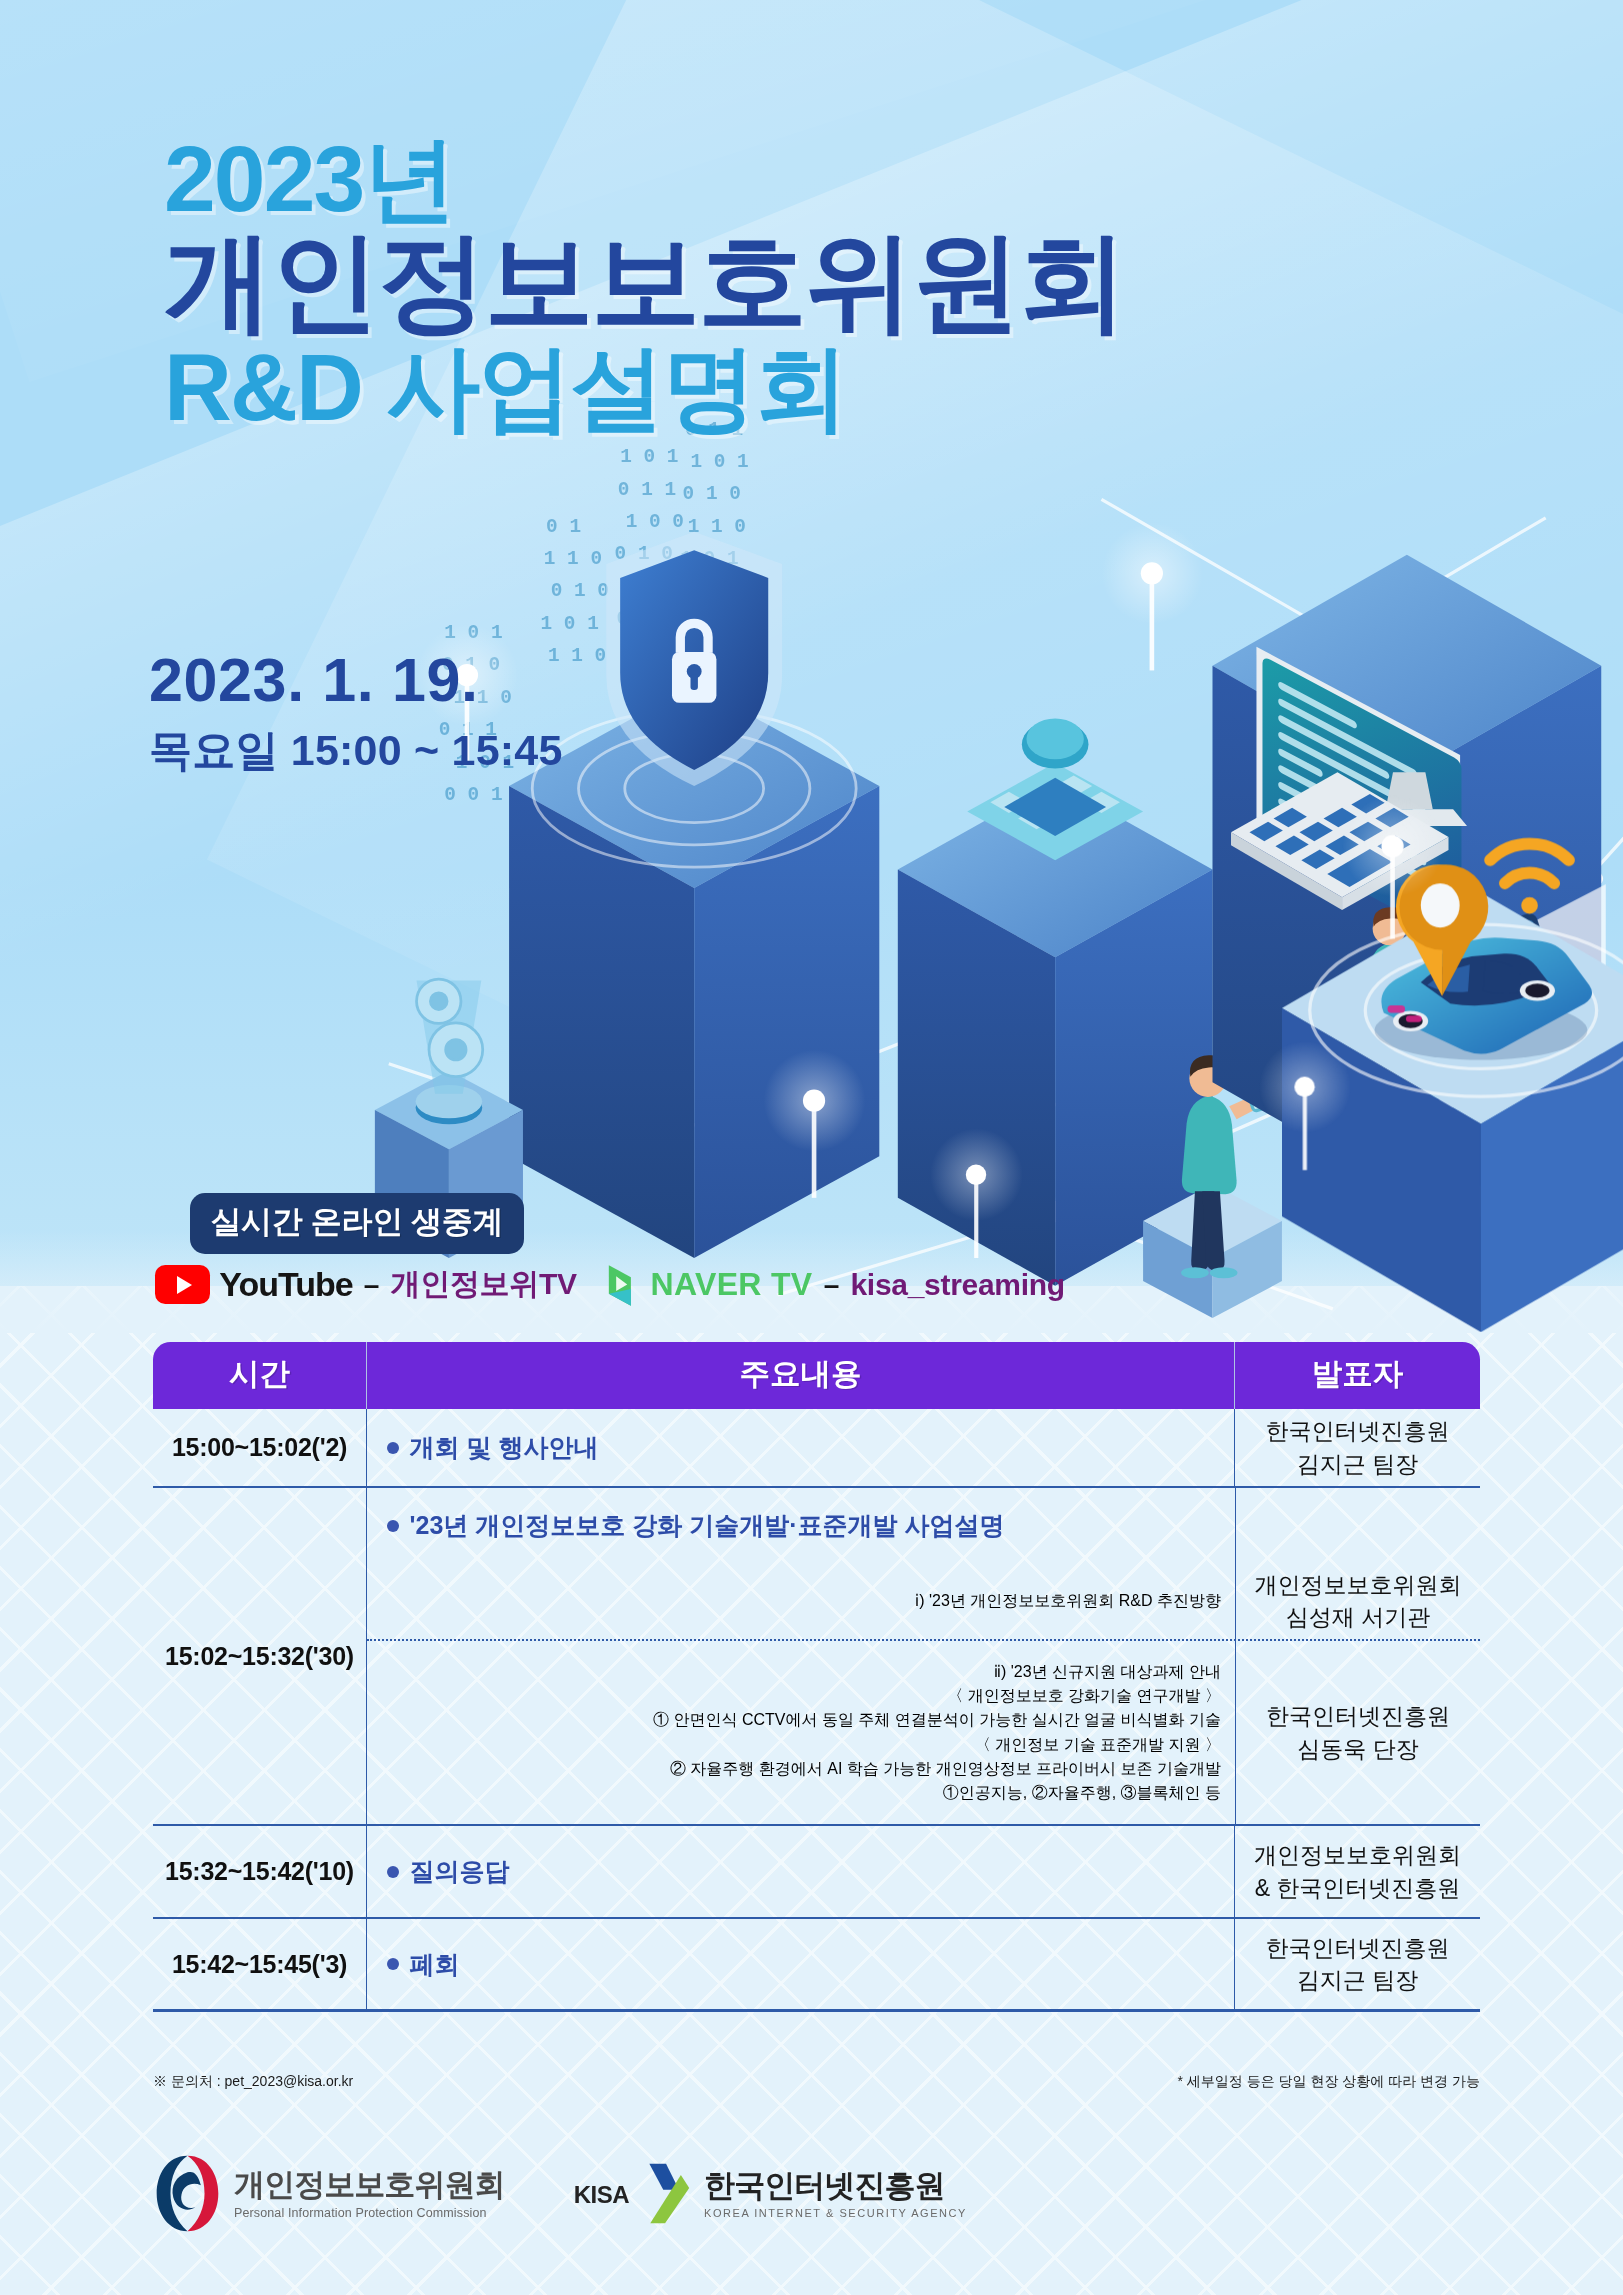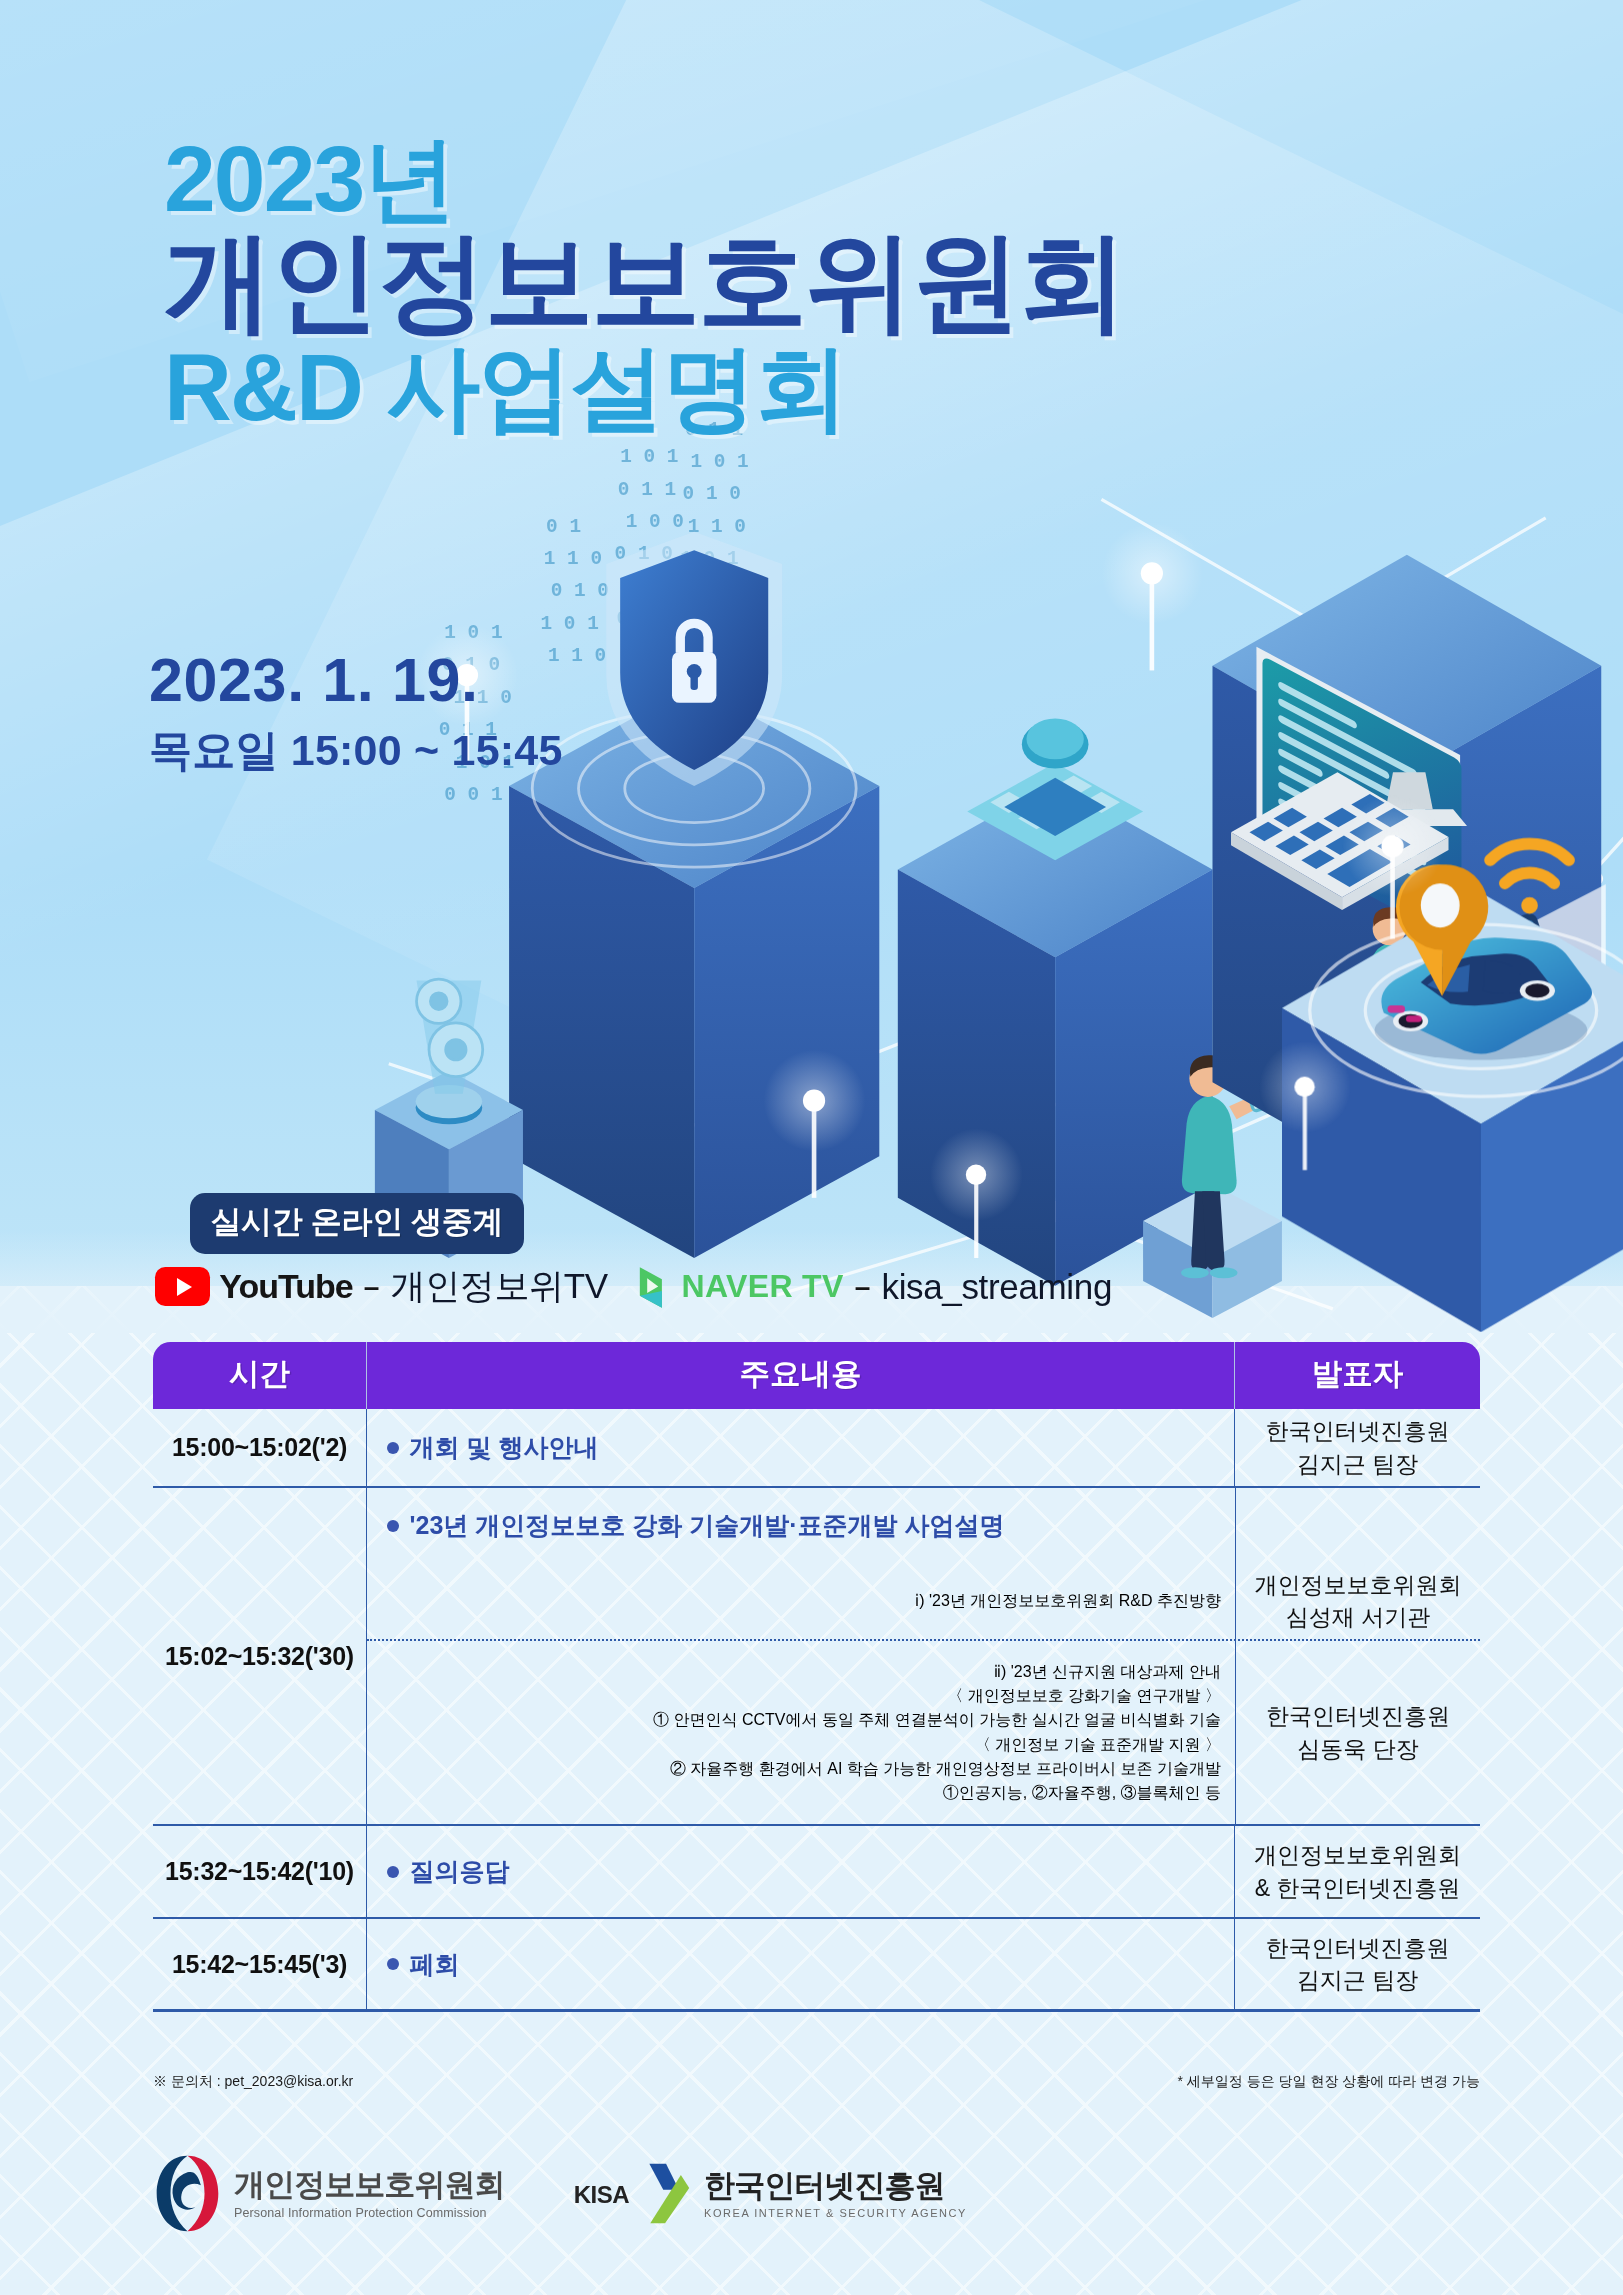--- a/index.html
+++ b/index.html
@@ -47,21 +47,21 @@
       background:#1D3B70;color:#fff;border-radius:15px;
       padding:8.3px 20.4px 11px;font-size:31px;font-weight:bold;letter-spacing:-.01em;
       text-shadow:1.4px 1.4px 0 rgba(0,0,0,.18);margin-left:33px;}
   .channels{position:absolute;left:155px;top:1263px;z-index:40;display:flex;align-items:center;gap:30.5px;}
   .chan{display:flex;align-items:center;gap:9.3px;}
   .yt-mark{width:55px;height:39px;background:#FF0000;border-radius:10.2px;display:flex;align-items:center;justify-content:center;}
   .yt-tri{width:0;height:0;border-left:15.7px solid #fff;border-top:9.3px solid transparent;border-bottom:9.3px solid transparent;margin-left:3.7px;}
   .yt-word{font-size:34px;font-weight:bold;color:#151515;letter-spacing:-.03em;}
   .nv-mark{width:34px;height:43px;position:relative;}
   .chan-sep{font-size:28px;color:#151515;font-weight:bold;margin:0 1.9px;}
-  .chan-name{font-size:35px;color:#0f172a;letter-spacing:-.01em;}
+  .chan-name{font-size:30px;color:#701a75;letter-spacing:-.01em;font-weight:bold;}
   .nv-word{font-size:32px;font-weight:bold;color:#4CC764;letter-spacing:.01em;}
 
   
   #sched{position:absolute;left:153px;top:1342px;width:1327px;z-index:45;}
   .thead{display:flex;background:#6d28d9;border-radius:17.6px 17.6px 0 0;overflow:hidden;}
   .thead > div{color:#fff;font-size:30.5px;font-weight:bold;text-align:center;padding:12px 0 14px;
                text-shadow:1.4px 1.4px 0 rgba(0,0,0,.16);}
   .c-time{width:213px;flex:0 0 213px;}
   .c-body{flex:1 1 auto;border-left:1.4px solid #AFC3E4;border-right:1.4px solid #AFC3E4;}
   .c-spk{width:245px;flex:0 0 245px;}

